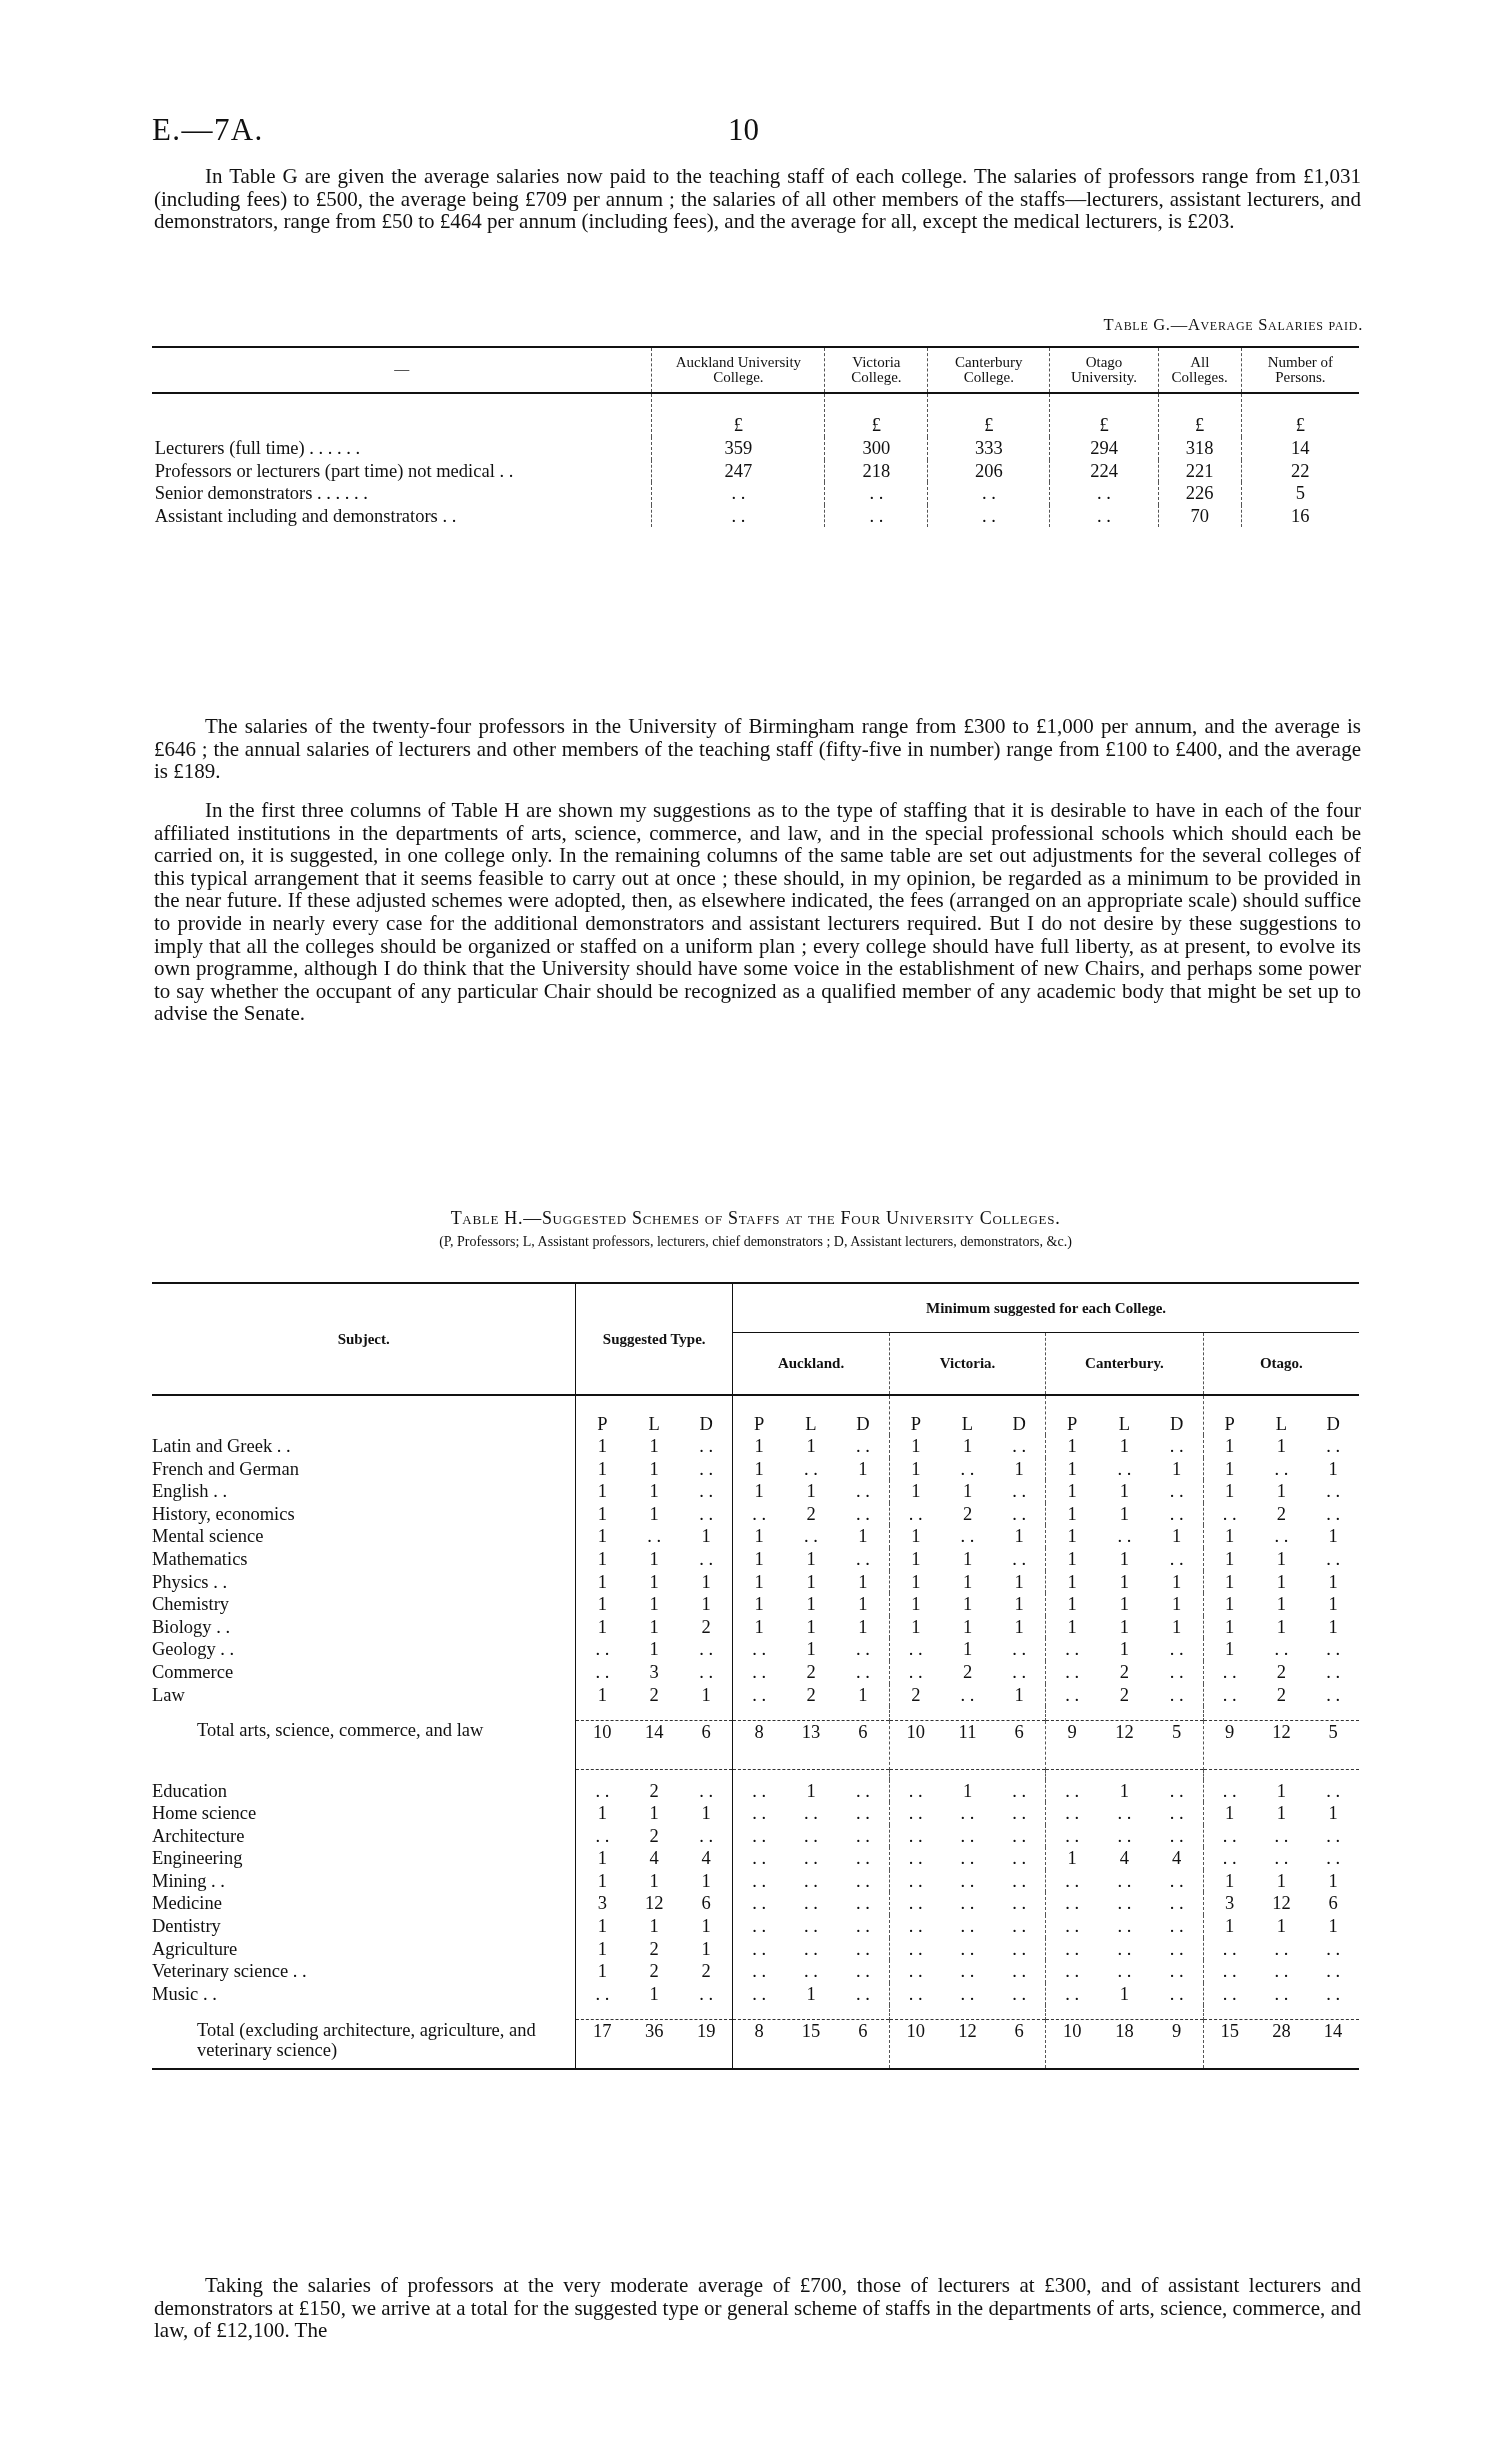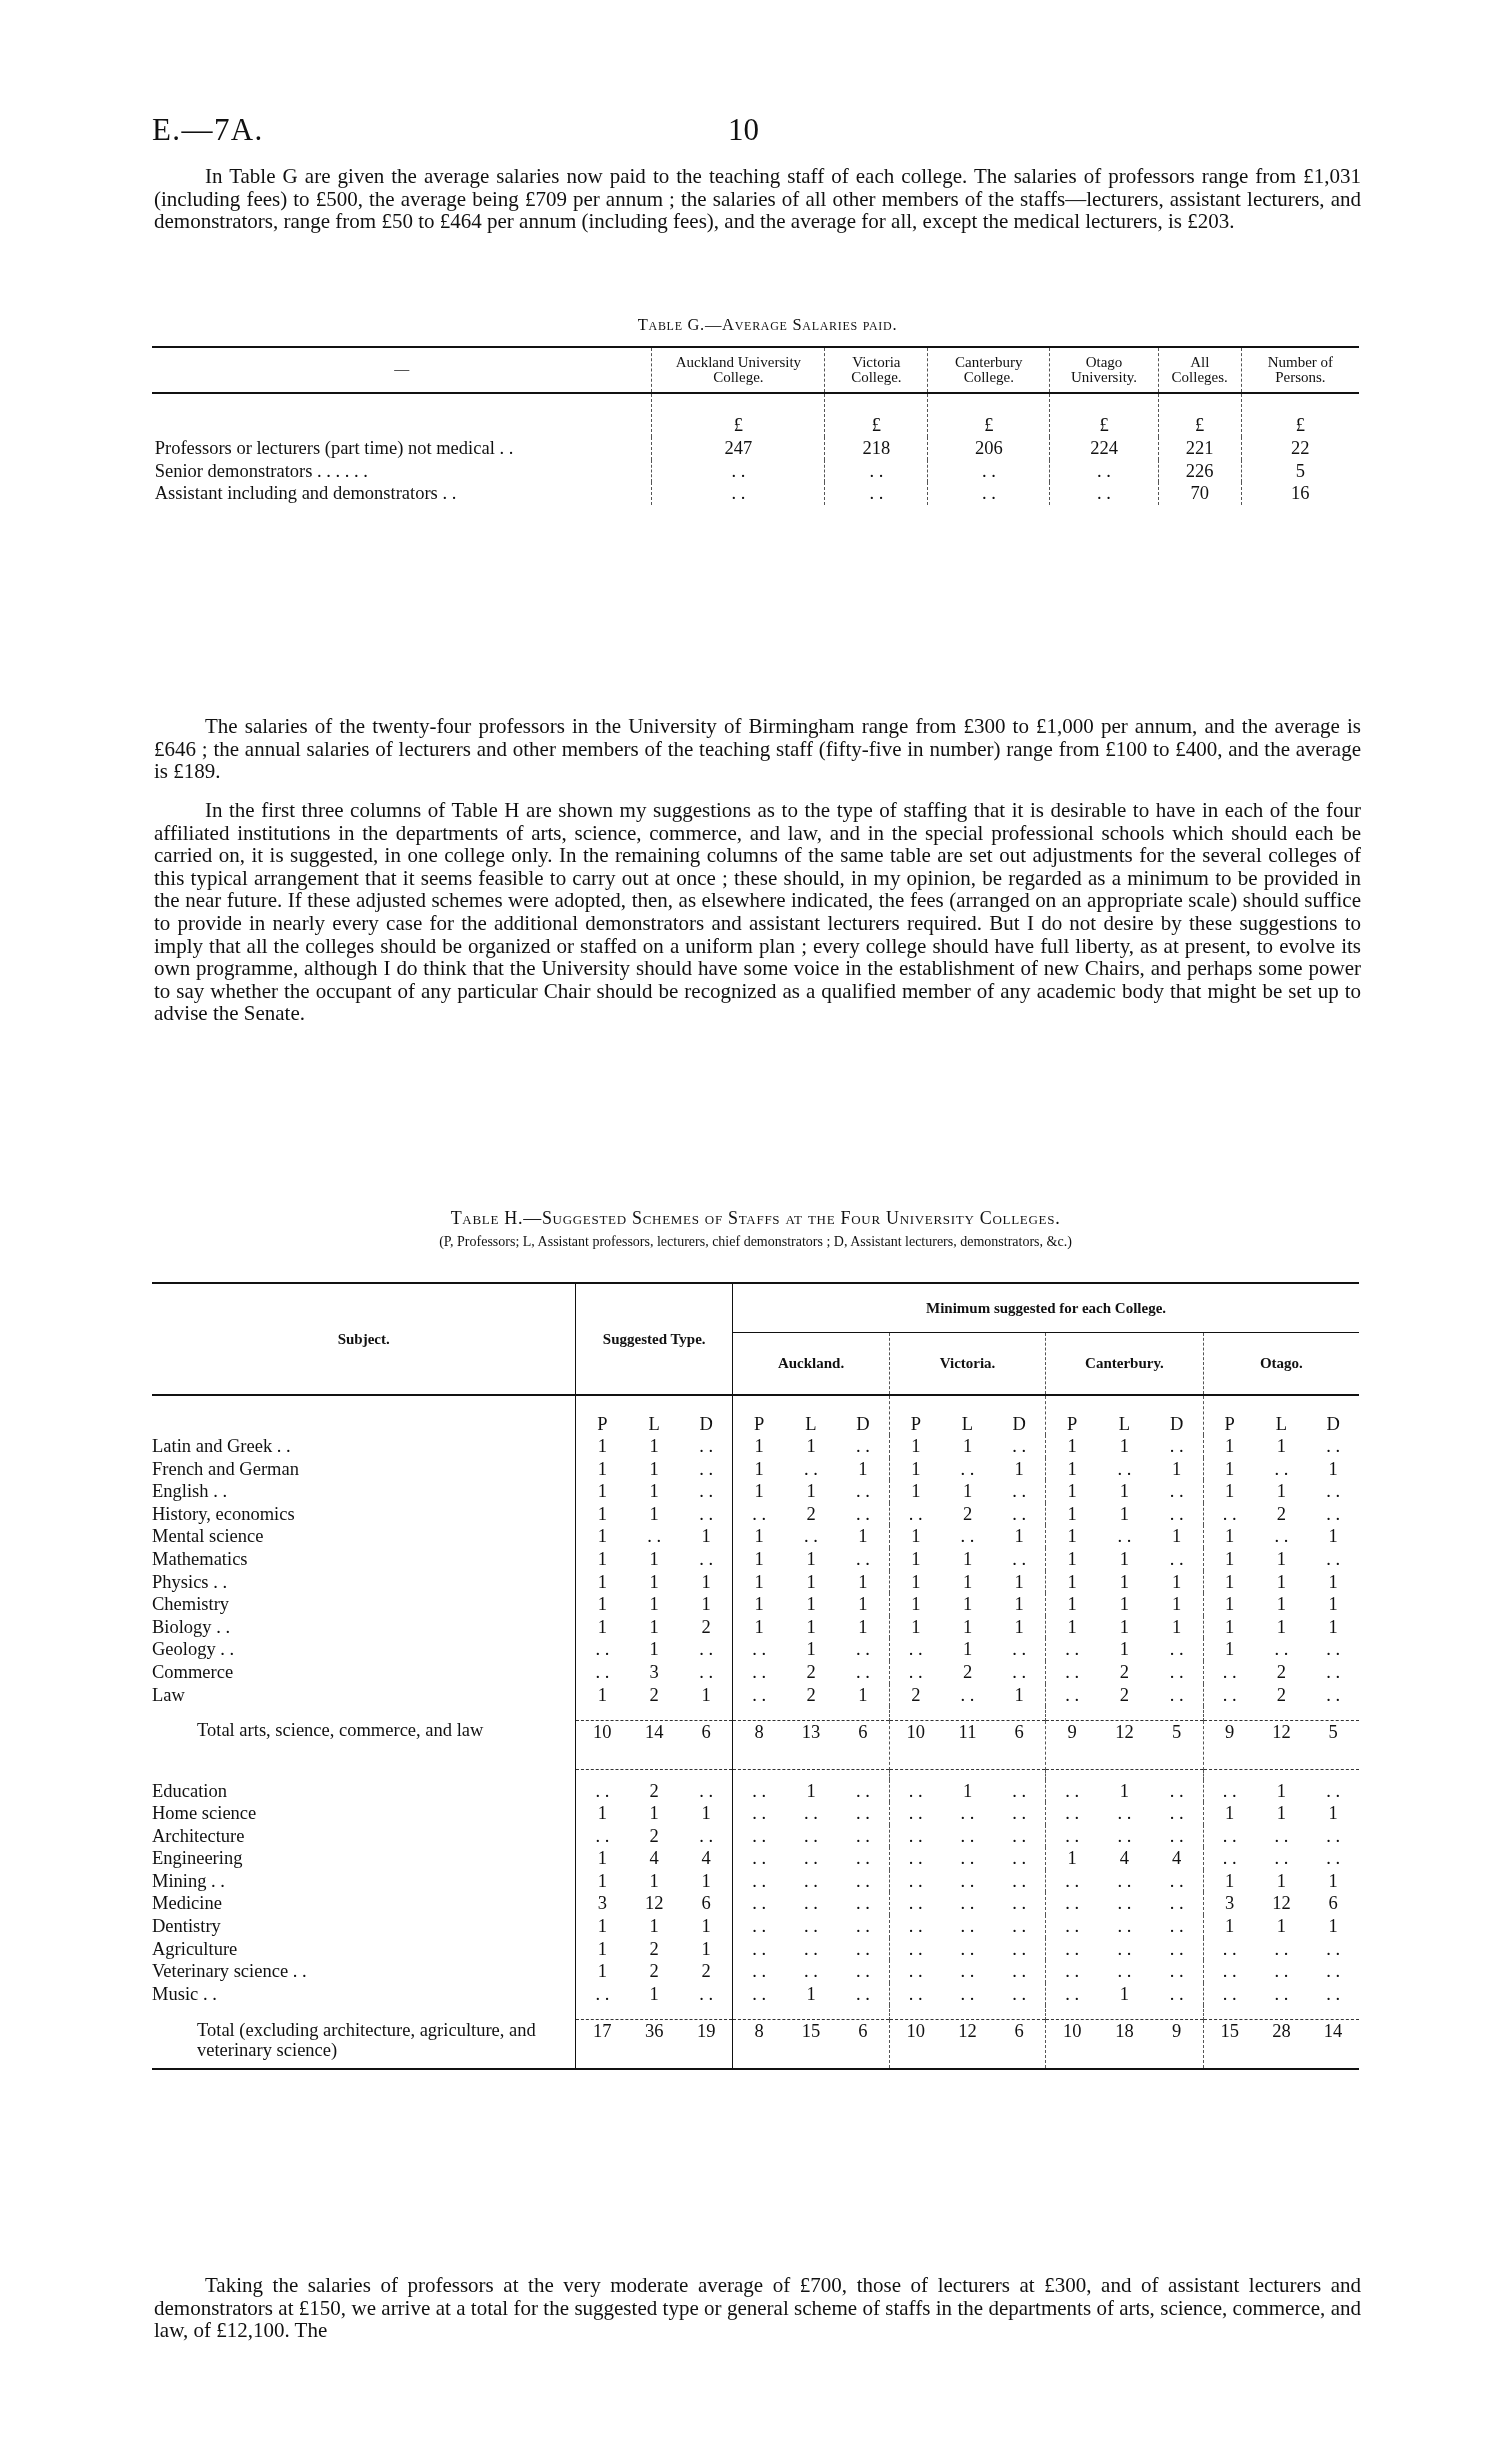--- a/index.html
+++ b/index.html
@@ -8,21 +8,21 @@
   .page { position:absolute; left:152px; top:0; width:1207px; }
   .hdr { position:absolute; top:112px; left:0; width:1207px; height:41px; font-size:31px; }
   .hdr .left { position:absolute; left:0; top:0; letter-spacing:1.4px; }
   .hdr .center { position:absolute; left:576px; top:0; }
   p.body { margin:2px; font-size:21px; line-height:22.6px; text-align:justify; text-indent:51px; }
   .p1 { position:absolute; top:163px; left:0; width:1207px; }
   .p2 { position:absolute; top:713px; left:0; width:1207px; }
   .p3 { position:absolute; top:797px; left:0; width:1207px; }
   .p4 { position:absolute; top:2272px; left:0; width:1207px; }
   .caption { text-align:center; font-size:16.5px; letter-spacing:0.7px; font-variant:small-caps; }
-  .capG { position:absolute; top:315px; left:12px; width:1207px; }
+  .capG { position:absolute; top:315px; left:4px; width:1207px;text-align:right; }
   .capH { position:absolute; top:1208px; left:0; width:1207px; font-size:18px; }
   .subH { position:absolute; top:1234px; left:0; width:1207px; text-align:center; font-size:14px;font-family:Liberation Serif, serif; }
   table { border-collapse:collapse; }
   .tg { position:absolute; top:346px; left:0; width:1207px; font-size:18.5px; }
   .tg th { font-weight:normal; font-size:15px; line-height:15px; vertical-align:middle; padding:6.9px 2.7px;
            border-top:2.1px solid #111; border-bottom:2.1px solid #111; border-left:0.7px dashed #555; }
   .tg th:first-child { border-left:none; }
   .tg td { text-align:center; border-left:0.7px dashed #555; padding:0 2.7px; line-height:22.6px; }
   .tg td.lbl { text-align:left; border-left:none; width:494px; }
   .tg tr.last td { border-bottom:2.1px solid #111; padding-bottom:27.4px; }
@@ -70,20 +70,29 @@
       <tr class="pound">
         <td class="lbl"></td>
         <td>£</td>
         <td>£</td>
         <td>£</td>
         <td>£</td>
         <td>£</td>
         <td>£</td>
       </tr>
       <tr>
+        <td class="lbl">Lecturers (full time)   . .   . .   . .</td>
+        <td>359</td>
+          <td>300</td>
+          <td>333</td>
+          <td>294</td>
+          <td>318</td>
+          <td>14</td>
+      </tr>
+      <tr>
         <td class="lbl">Professors or lecturers (part time) not medical . .</td>
         <td>247</td>
           <td>218</td>
           <td>206</td>
           <td>224</td>
           <td>221</td>
           <td>22</td>
       </tr>
       <tr>
         <td class="lbl">Senior demonstrators   . .   . .   . .</td>

